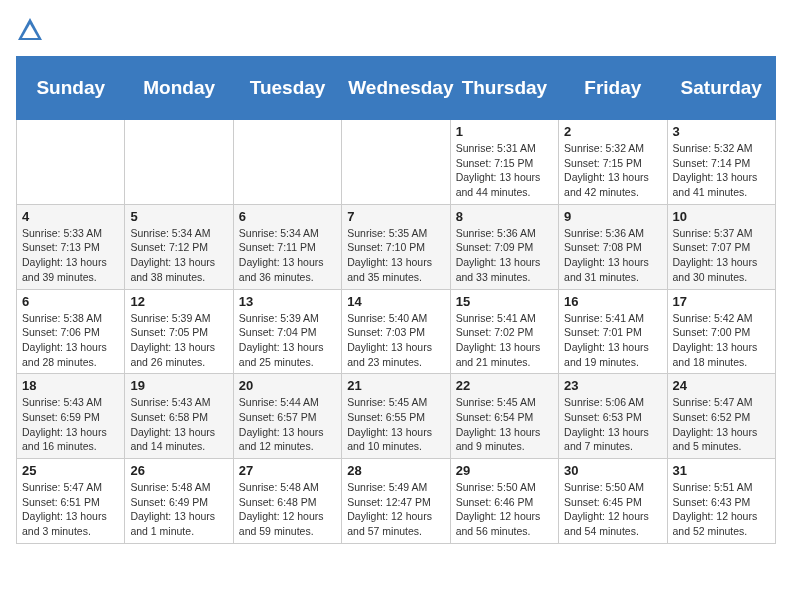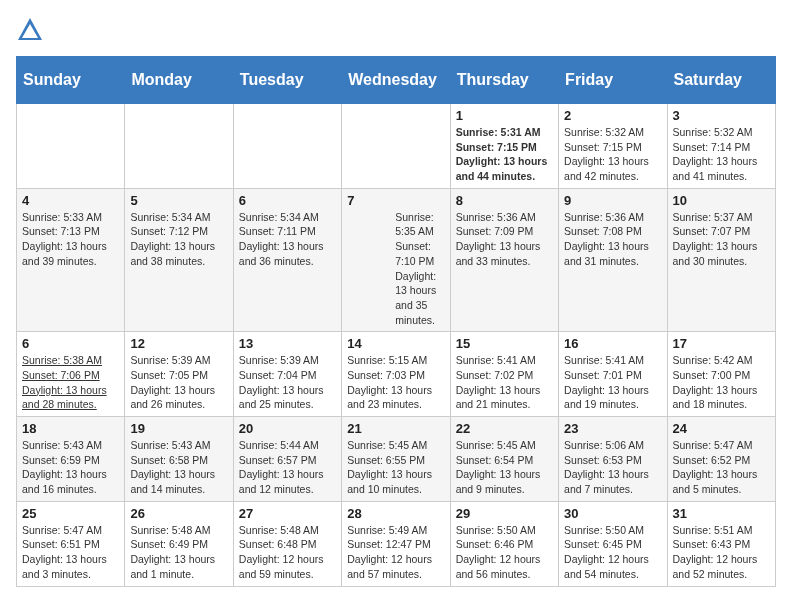--- a/index.html
+++ b/index.html
@@ -46,23 +46,23 @@
       color: #444;
     }
     .calendar {
       width: 100%;
       border-collapse: collapse;
       table-layout: fixed;
     }
     .calendar th {
       background-color: #3a7abf;
       color: #fff;
-      text-align: left;
-      padding: 14px 6px;
-      font-size: 16px;
+      text-align: center;
+      padding: 20px 6px;
+      font-size: 19px;
       font-weight: bold;
       border: 1px solid #3a7abf;
     }
     .calendar td {
       border: 1px solid #ccc;
       vertical-align: top;
       padding: 4px 5px;
       font-size: 11px;
       height: 84px;
       background: #fff;
@@ -119,21 +119,21 @@
       </tr>
   </thead>
   <tbody id="calendar-body">
   <tr>
         <td class="empty-cell"></td>
         <td class="empty-cell"></td>
         <td class="empty-cell"></td>
         <td class="empty-cell"></td>
         <td>
           <span class="day-number">1</span>
-          <div class="day-info" style="white-space: pre-line; font-weight: bold;">Sunrise: 5:31 AM
+          <div class="day-info" style="white-space: pre-line;">Sunrise: 5:31 AM
 Sunset: 7:15 PM
 Daylight: 13 hours
 and 44 minutes.</div>
         </td>
         <td>
           <span class="day-number">2</span>
           <div class="day-info" style="white-space: pre-line;">Sunrise: 5:32 AM
 Sunset: 7:15 PM
 Daylight: 13 hours
 and 42 minutes.</div>
@@ -163,21 +163,21 @@
         </td>
         <td>
           <span class="day-number">6</span>
           <div class="day-info" style="white-space: pre-line;">Sunrise: 5:34 AM
 Sunset: 7:11 PM
 Daylight: 13 hours
 and 36 minutes.</div>
         </td>
         <td>
           <span class="day-number">7</span>
-          <div class="day-info" style="white-space: pre-line; margin-left: 48px;">Sunrise: 5:35 AM
+          <div class="day-info" style="white-space: pre-line;">Sunrise: 5:35 AM
 Sunset: 7:10 PM
 Daylight: 13 hours
 and 35 minutes.</div>
         </td>
         <td>
           <span class="day-number">8</span>
           <div class="day-info" style="white-space: pre-line;">Sunrise: 5:36 AM
 Sunset: 7:09 PM
 Daylight: 13 hours
 and 33 minutes.</div>
@@ -193,42 +193,42 @@
           <span class="day-number">10</span>
           <div class="day-info" style="white-space: pre-line;">Sunrise: 5:37 AM
 Sunset: 7:07 PM
 Daylight: 13 hours
 and 30 minutes.</div>
         </td>
       </tr>
       <tr>
         <td>
           <span class="day-number">6</span>
-          <div class="day-info" style="white-space: pre-line; text-decoration: underline;">Sunrise: 5:38 AM
+          <div class="day-info" style="white-space: pre-line;">Sunrise: 5:38 AM
 Sunset: 7:06 PM
 Daylight: 13 hours
 and 28 minutes.</div>
         </td>
         <td>
           <span class="day-number">12</span>
           <div class="day-info" style="white-space: pre-line;">Sunrise: 5:39 AM
 Sunset: 7:05 PM
 Daylight: 13 hours
 and 26 minutes.</div>
         </td>
         <td>
           <span class="day-number">13</span>
           <div class="day-info" style="white-space: pre-line;">Sunrise: 5:39 AM
 Sunset: 7:04 PM
 Daylight: 13 hours
 and 25 minutes.</div>
         </td>
         <td>
           <span class="day-number">14</span>
-          <div class="day-info" style="white-space: pre-line;">Sunrise: 5:15 AM
+          <div class="day-info" style="white-space: pre-line;">Sunrise: 5:40 AM
 Sunset: 7:03 PM
 Daylight: 13 hours
 and 23 minutes.</div>
         </td>
         <td>
           <span class="day-number">15</span>
           <div class="day-info" style="white-space: pre-line;">Sunrise: 5:41 AM
 Sunset: 7:02 PM
 Daylight: 13 hours
 and 21 minutes.</div>

